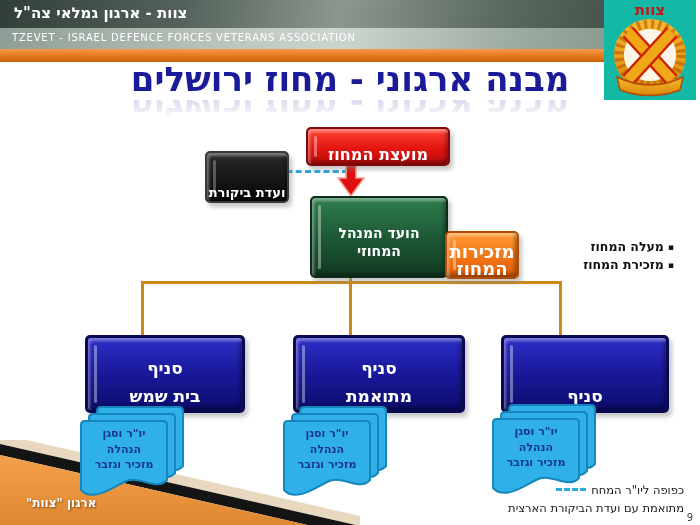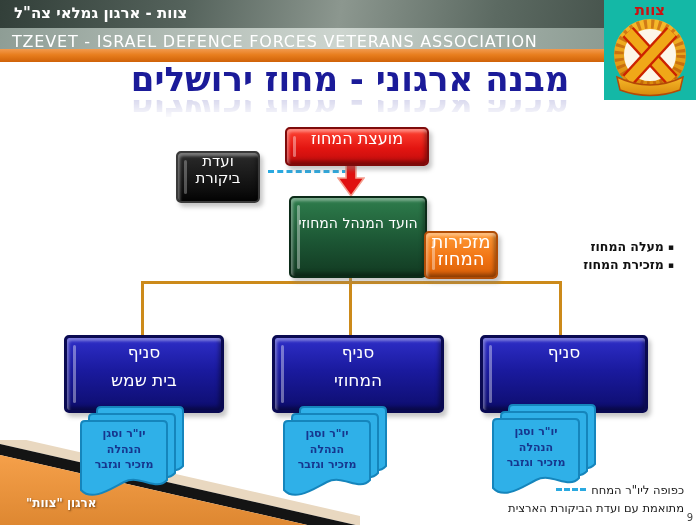--- a/index.html
+++ b/index.html
@@ -5,40 +5,40 @@
   html,body{margin:0;padding:0;background:#888;}
   .stage{position:relative;width:700px;height:525px;background:#fff;overflow:hidden;
          font-family:"DejaVu Sans",sans-serif;margin:0 auto;}
   
   .hdr{position:absolute;left:0;top:0;width:618px;height:62px;}
   .hdr-row1{position:absolute;left:0;top:0;width:100%;height:28px;
     background:linear-gradient(100deg,#323f39 0%,#55635c 30%,#8c978f 55%,#5c6a62 80%,#45524b 100%);}
   .hdr-row1 span{position:absolute;left:14px;top:4px;color:#fff;font-weight:bold;font-size:15px;direction:rtl;}
   .hdr-row2{position:absolute;left:0;top:28px;width:100%;height:21px;
     background:linear-gradient(100deg,#8e9d95 0%,#b9c3bc 35%,#cdd5cf 55%,#9aa8a0 85%,#8a9990 100%);}
-  .hdr-row2 span{position:absolute;left:12px;top:4px;color:#fff;font-size:16px;letter-spacing:.8px;}
+  .hdr-row2 span{position:absolute;left:12px;top:4px;color:#fff;font-size:10px;letter-spacing:.8px;}
   .hdr-row3{position:absolute;left:0;top:49px;width:100%;height:13px;
     background:linear-gradient(180deg,#f29a4e 0%,#e87e1e 45%,#cf6208 100%);}
   
   .logo{position:absolute;right:4px;top:0;width:92px;height:100px;background:#14b8a6;}
   
   .title-wrap{position:absolute;left:0;top:58px;width:700px;text-align:center;}
   .title{font-size:34px;font-weight:bold;color:#1b1b99;direction:rtl;line-height:42px;}
   .reflect{transform:scaleY(-1);opacity:.20;height:26px;overflow:hidden;
     -webkit-mask-image:linear-gradient(to top,rgba(0,0,0,.8),transparent 75%);
     mask-image:linear-gradient(to top,rgba(0,0,0,.8),transparent 75%);}
   
-  .box3d{position:absolute;display:flex;align-items:flex-start;justify-content:center;text-align:center;
-    color:#fff;font-weight:normal;direction:rtl;border-radius:5px;
-    box-shadow:inset 2px 3px 3px rgba(255,255,255,.38),inset -2px -3px 4px rgba(0,0,0,.38),3px 4px 4px rgba(130,130,130,.45);}
+  .box3d{position:absolute;display:flex;align-items:flex-end;justify-content:center;text-align:center;
+    color:#fff;font-weight:bold;direction:rtl;border-radius:5px;
+    box-shadow:inset 2px 3px 3px rgba(255,255,255,.38),inset -2px -3px 4px rgba(0,0,0,.38),3px 4px 4px rgba(130,130,130,.45);margin-left:21px;}
   .box3d::before{content:"";position:absolute;left:6px;top:7px;bottom:7px;width:3px;border-radius:2px;
     background:rgba(255,255,255,.38);}
   .box-red{left:285px;top:127px;width:140px;height:35px;font-size:16px;
     background:linear-gradient(180deg,#ff4433 0%,#e31511 55%,#c00d0d 100%);border:2px solid #7e0b0b;}
-  .box-black{left:176px;top:151px;width:80px;height:48px;font-size:15px;line-height:17px;
+  .box-black{left:184px;top:151px;width:80px;height:48px;font-size:13px;line-height:17px;
     background:linear-gradient(180deg,#2b2b2b,#050505);border:2px solid #3a3a3a;}
   .box-black::before{background:rgba(255,255,255,.28);}
   .box-green{left:289px;top:196px;width:122px;height:46px;font-size:14px;line-height:18px;padding:16px 6px;
     background:linear-gradient(180deg,#2e7d4c 0%,#1c5634 55%,#123a22 100%);border:2px solid #0c2b18;}
   .box-orange{left:424px;top:231px;width:70px;height:44px;font-size:18px;line-height:17px;
     background:linear-gradient(180deg,#ff9a35 0%,#f07212 60%,#d95f07 100%);border:2px solid #b04d06;}
   .box-navy{top:335px;height:72px;font-size:17px;line-height:28px;
     background:linear-gradient(180deg,#2e2ec8 0%,#1a1a9e 45%,#0d0d6e 100%);border:3px solid #0a0a52;}
   .b1{left:64px;width:154px;}
   .b2{left:272px;width:166px;}
@@ -138,21 +138,21 @@
 
   <div class="box3d box-navy b1">
     <span>
       <span style="display:block">סניף</span>
       <span style="display:block">בית שמש</span>
     </span>
   </div>
   <div class="box3d box-navy b2">
     <span>
       <span style="display:block">סניף</span>
-      <span style="display:block">המחוזי</span>
+      <span style="display:block">מתואמת</span>
     </span>
   </div>
   <div class="box3d box-navy b3">
     <span>
       <span style="display:block">סניף</span>
     </span>
   </div>
 
   <div class="deco">
     <svg width="360" height="85" viewBox="0 0 360 85">

